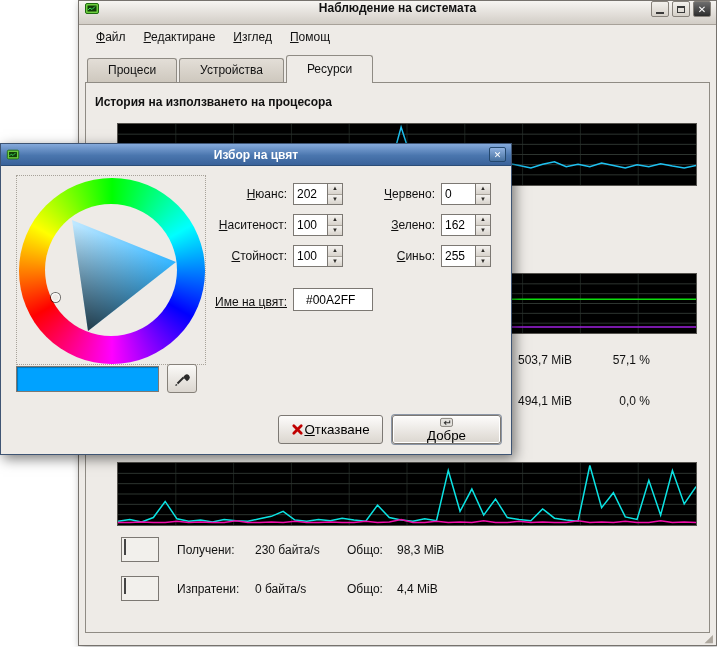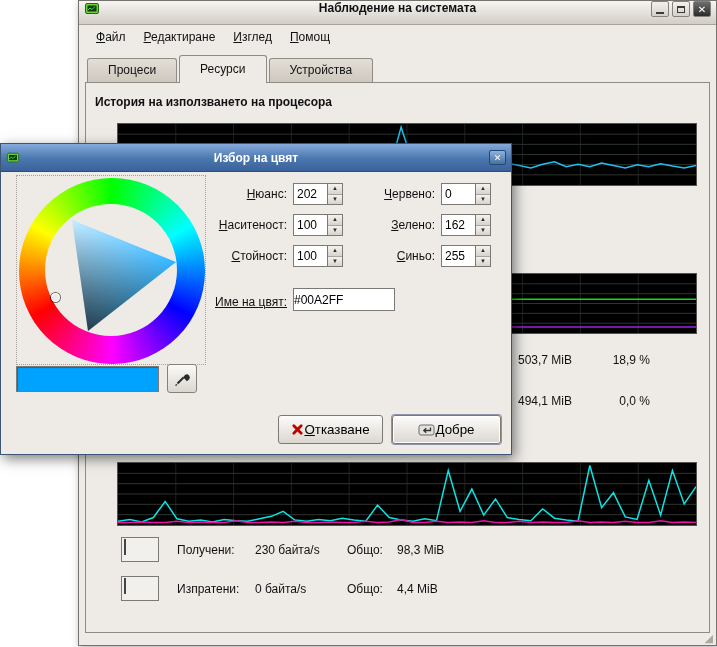--- a/index.html
+++ b/index.html
@@ -82,21 +82,21 @@
 
 .resize-grip { position: absolute; right: 3px; bottom: 0; color: #ada79e; font-size: 11px; }
 
 
 .dialog {
   position: absolute; left: 0; top: 143px; width: 512px; height: 312px;
   background: #eeebe7; border: 1px solid #3f5574;
   box-shadow: 3px 4px 12px rgba(0,0,0,.5);
 }
 .dialog-titlebar {
-  position: absolute; left: 0; top: 0; right: 0; height: 28px;
+  position: absolute; left: 0; top: 0; right: 0; height: 22px;
   background: linear-gradient(#85aadb, #4a76ae 55%, #3a629a);
   border-bottom: 1px solid #2c4d77;
   display: flex; align-items: center; padding: 0 5px;
 }
 .dialog-title { position: absolute; left: 0; right: 0; text-align: center; color: #fff; font-weight: bold; }
 .dialog-close {
   margin-left: auto; width: 17px; height: 15px; z-index: 2;
   background: linear-gradient(#8fb1e0, #46709f); border: 1px solid #24486e; border-radius: 2px;
   color: #fff; font-size: 9px; display: flex; align-items: center; justify-content: center;
 }
@@ -148,32 +148,32 @@
   font: 12px "Liberation Sans", sans-serif; padding: 0 3px;
 }
 .spin-arrows { width: 16px; display: flex; flex-direction: column; border: 1px solid #7c7873; }
 .spin-arrow {
   flex: 1; background: linear-gradient(#f4f2ef, #d8d3cc); text-align: center;
   font-size: 6px; line-height: 9px; color: #2e2c29; overflow: hidden;
 }
 .spin-arrow + .spin-arrow { border-top: 1px solid #a9a49c; }
 
 .name-entry {
-  position: absolute; left: 292px; top: 144px; width: 102px; height: 23px;
-  border: 1px solid #7c7873; background: #fff; padding: 0 0;
+  position: absolute; left: 292px; top: 144px; width: 80px; height: 23px;
+  border: 1px solid #7c7873; background: #fff; padding: 0 12px;
   font: 12px "Liberation Sans", sans-serif;
 }
 
 .dlg-btn {
   position: absolute; top: 271px; height: 29px; border: 1px solid #7c7873; border-radius: 3px;
   background: linear-gradient(#fdfcfb, #dbd6cf);
   display: flex; align-items: center; justify-content: center; gap: 0;
 }
 .cancel-btn { left: 277px; width: 105px; }
-.ok-btn { left: 391px; width: 109px; box-shadow: inset 0 0 0 1px #fff, 0 0 0 1px #8c96a6; }
+.ok-btn { left: 391px; width: 109px; box-shadow: inset 0 0 0 1px #fff, 0 0 0 1px #8c96a6; flex-direction: column; }
 </style>
 </head>
 <body style="--selected: #00A2FF; --cpu: #1fc1f0; --memory: #0ddd0d; --swap: #a020e0; --received: #0ce3e3; --sent: #ee0ba8;">
 
 <div class="main-window">
 
   <div class="main-titlebar">
     <span style="display:flex;">
       <svg width="16" height="16" viewBox="0 0 16 16">
         <rect x="1.5" y="2.5" width="13" height="10" rx="1.5" fill="#6fcf3f" stroke="#1e6b10"></rect>
@@ -197,22 +197,22 @@
 
   <div class="menubar">
     <span class="menu-item"><u>Ф</u>айл</span>
     <span class="menu-item"><u>Р</u>едактиране</span>
     <span class="menu-item"><u>И</u>зглед</span>
     <span class="menu-item"><u>П</u>омощ</span>
   </div>
 
   <div class="tabstrip">
     <span class="tab">Процеси</span>
+    <span class="tab">Устройства</span>
     <span class="tab active">Ресурси</span>
-    <span class="tab">Устройства</span>
   </div>
 
   <div class="notebook-body">
 
     <div class="cpu-heading">История на използването на процесора</div>
 
     <div class="chart chart-cpu">
       <svg viewBox="0 0 100 100" preserveAspectRatio="none">
           <line x1="10" x2="10" y1="0" y2="100" stroke="#1c231f" stroke-width="1" vector-effect="non-scaling-stroke"></line>
           <line x1="20" x2="20" y1="0" y2="100" stroke="#1c231f" stroke-width="1" vector-effect="non-scaling-stroke"></line>
@@ -247,21 +247,21 @@
           <line x1="0" x2="100" y1="33.33" y2="33.33" stroke="#2d342f" stroke-width="1" vector-effect="non-scaling-stroke"></line>
           <line x1="0" x2="100" y1="50.00" y2="50.00" stroke="#2d342f" stroke-width="1" vector-effect="non-scaling-stroke"></line>
           <line x1="0" x2="100" y1="66.67" y2="66.67" stroke="#2d342f" stroke-width="1" vector-effect="non-scaling-stroke"></line>
           <line x1="0" x2="100" y1="83.33" y2="83.33" stroke="#2d342f" stroke-width="1" vector-effect="non-scaling-stroke"></line>
           <polyline points="0.00,43.00 5.26,43.00 10.53,43.00 15.79,43.00 21.05,43.00 26.32,43.00 31.58,43.00 36.84,43.00 42.11,43.00 47.37,43.00 52.63,43.00 57.89,43.00 63.16,43.00 68.42,43.00 73.68,43.00 78.95,43.00 84.21,43.00 89.47,43.00 94.74,43.00 100.00,43.00" fill="none" stroke="#0ddd0d" stroke-width="1.5" vector-effect="non-scaling-stroke"></polyline>
           <polyline points="0.00,90.00 5.26,90.00 10.53,90.00 15.79,90.00 21.05,90.00 26.32,90.00 31.58,90.00 36.84,90.00 42.11,90.00 47.37,90.00 52.63,90.00 57.89,90.00 63.16,90.00 68.42,90.00 73.68,90.00 78.95,90.00 84.21,90.00 89.47,90.00 94.74,90.00 100.00,90.00" fill="none" stroke="#a020e0" stroke-width="1.5" vector-effect="non-scaling-stroke"></polyline>
         </svg>
     </div>
 
     <span class="mem-text mem-val-1">503,7 MiB</span>
-    <span class="mem-text mem-pct-1">18,9 %</span>
+    <span class="mem-text mem-pct-1">57,1 %</span>
     <span class="mem-text mem-val-2">494,1 MiB</span>
     <span class="mem-text mem-pct-2">0,0 %</span>
 
     <div class="chart chart-network">
       <svg viewBox="0 0 100 100" preserveAspectRatio="none">
           <line x1="10" x2="10" y1="0" y2="100" stroke="#1c231f" stroke-width="1" vector-effect="non-scaling-stroke"></line>
           <line x1="20" x2="20" y1="0" y2="100" stroke="#1c231f" stroke-width="1" vector-effect="non-scaling-stroke"></line>
           <line x1="30" x2="30" y1="0" y2="100" stroke="#1c231f" stroke-width="1" vector-effect="non-scaling-stroke"></line>
           <line x1="40" x2="40" y1="0" y2="100" stroke="#1c231f" stroke-width="1" vector-effect="non-scaling-stroke"></line>
           <line x1="50" x2="50" y1="0" y2="100" stroke="#1c231f" stroke-width="1" vector-effect="non-scaling-stroke"></line>

